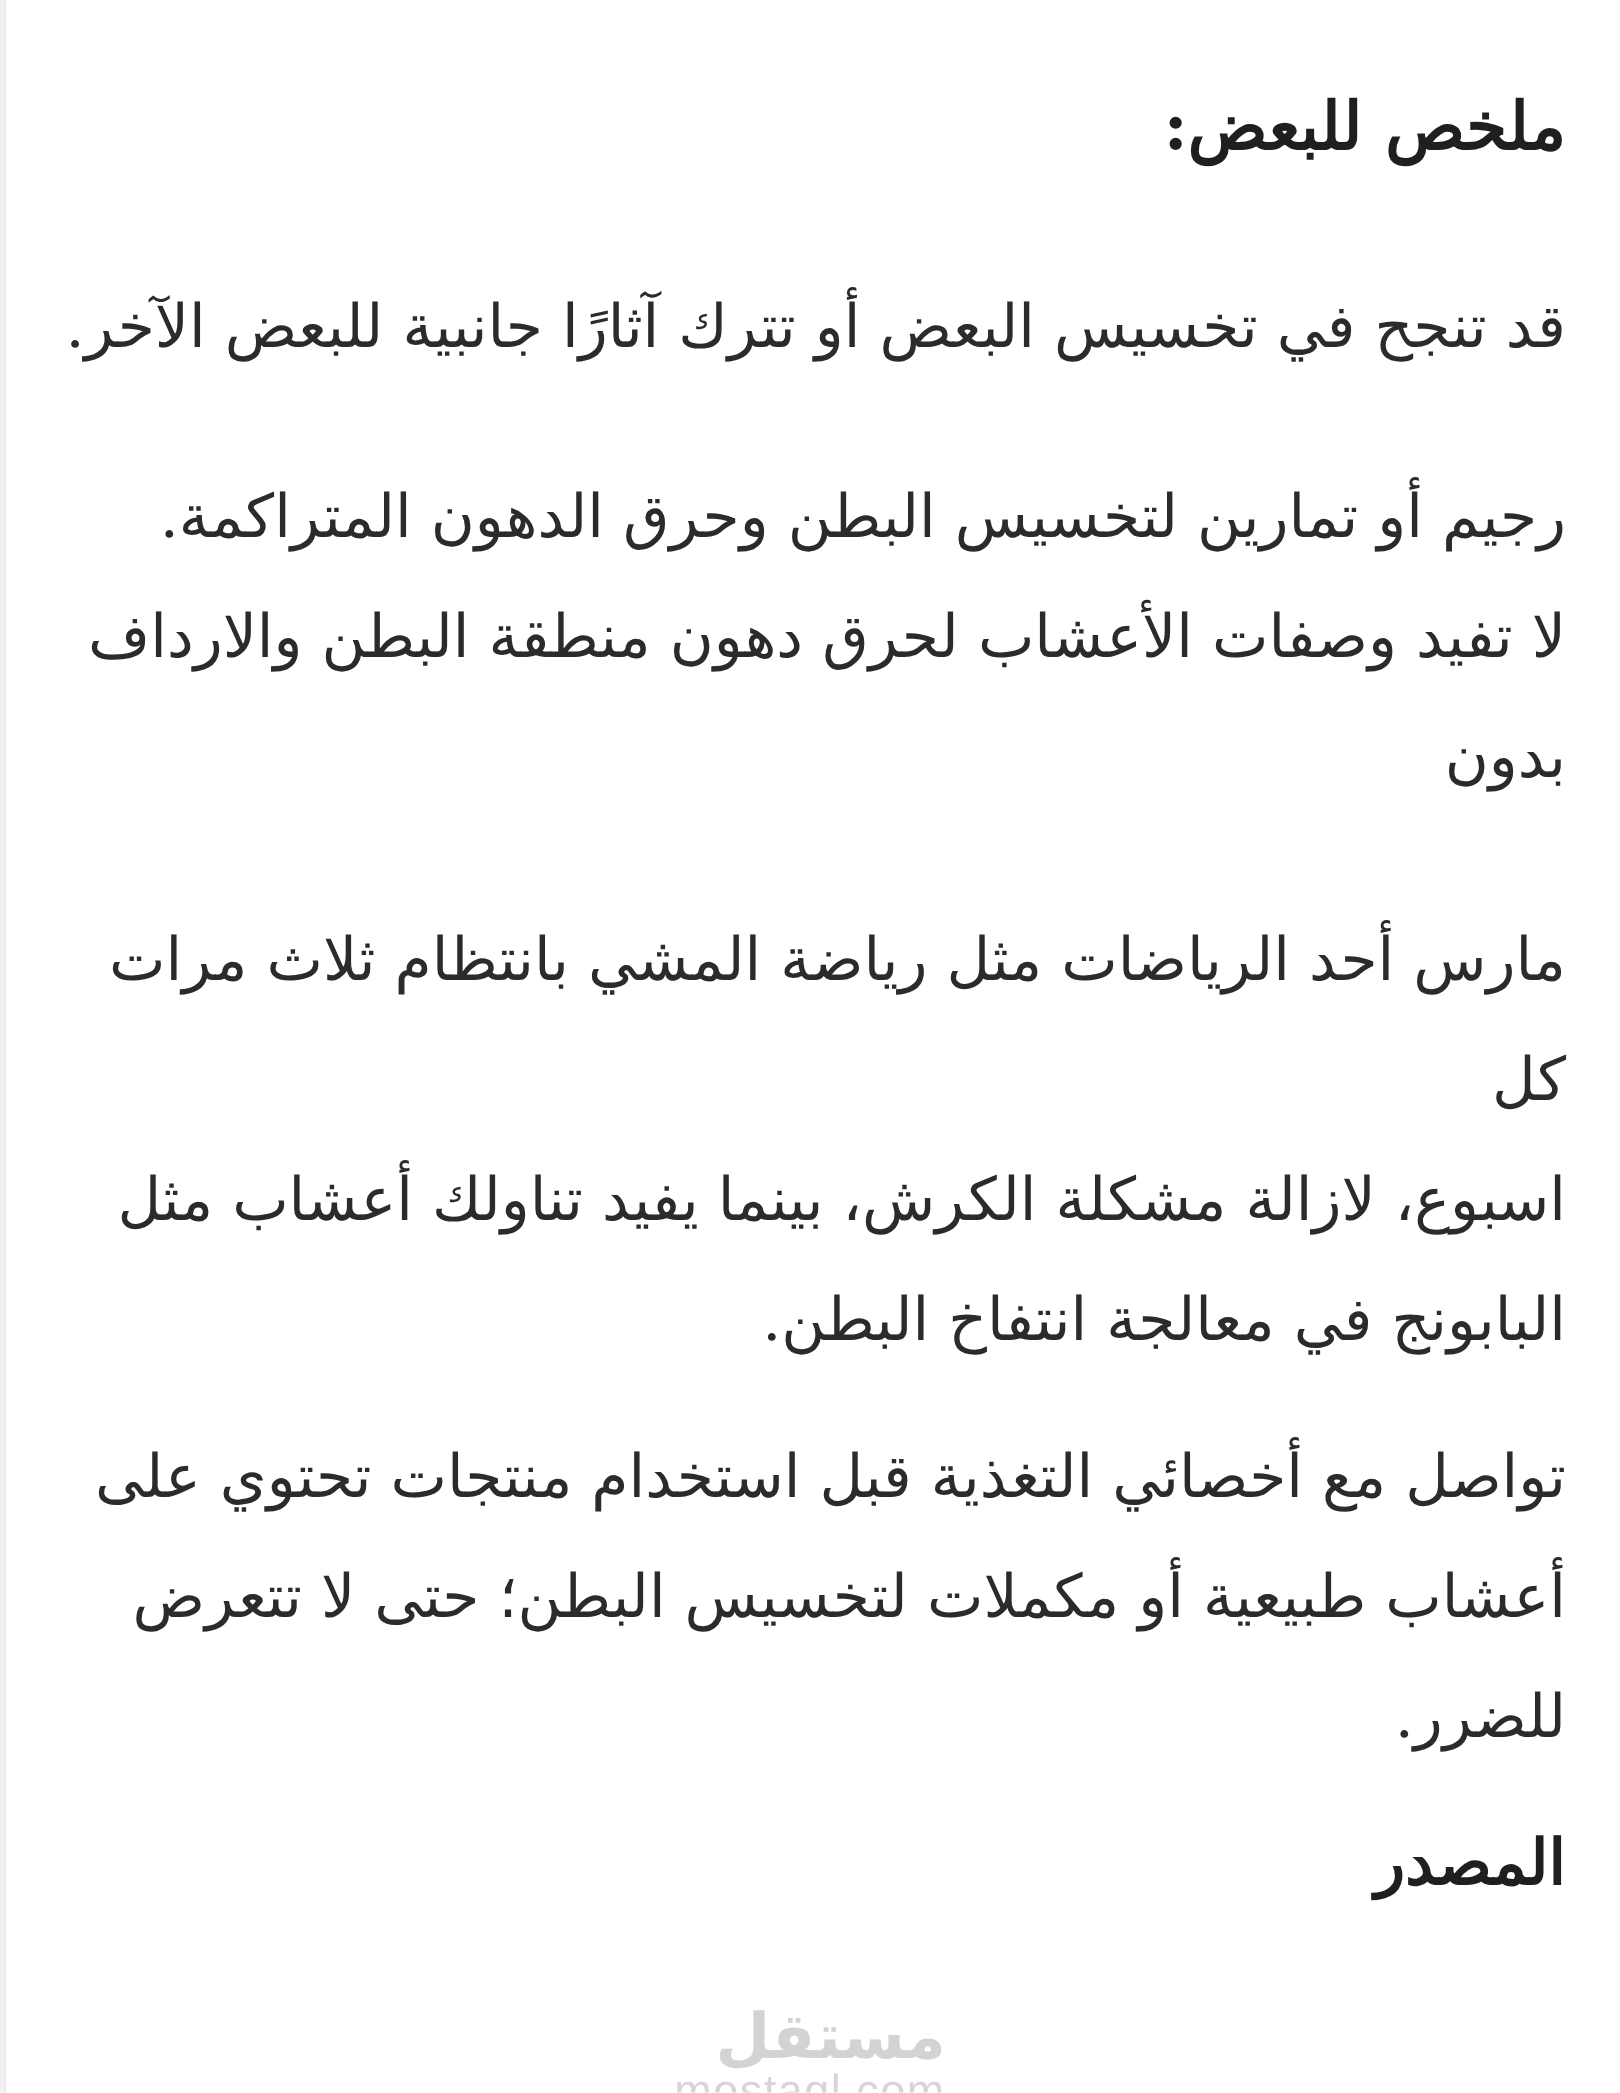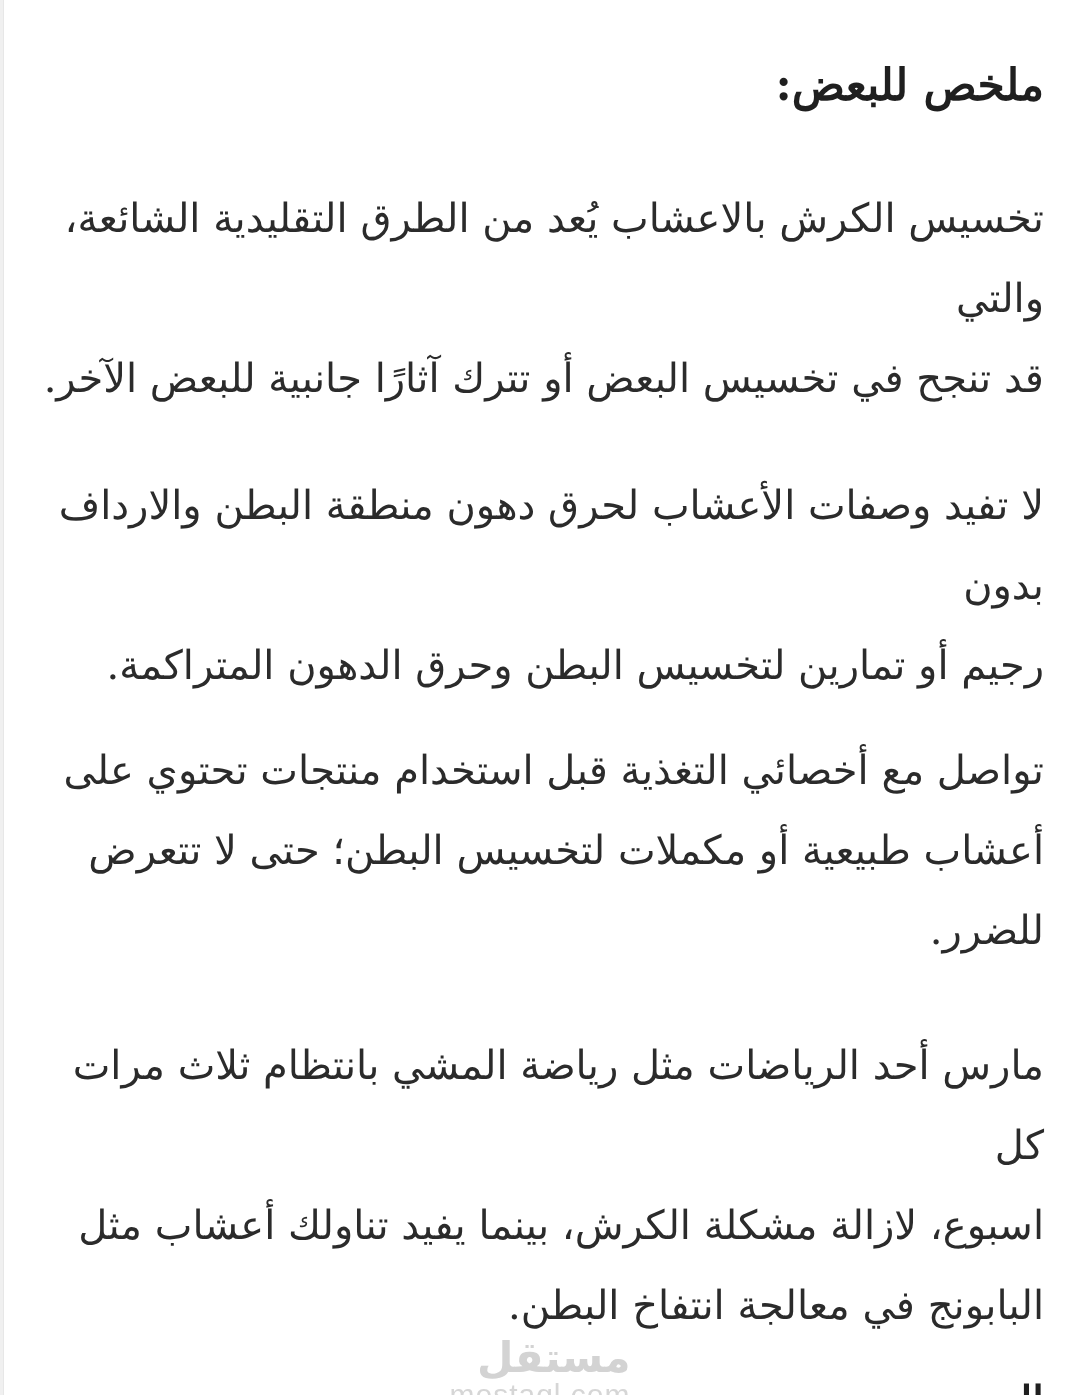--- a/index.html
+++ b/index.html
@@ -80,36 +80,35 @@
 <div class="watermark">
   <div class="wm-logo">مستقل</div>
   <div class="wm-domain">mostaql.com</div>
 </div>
 
 <div class="content">
 
   <h1 class="summary-heading">ملخص للبعض:</h1>
 
   <p class="para para-1">
-    <span class="line">تخسيس الكرش بالاعشاب يُعد من الطرق التقليدية الشائعة، والتي</span>
     <span class="line">قد تنجح في تخسيس البعض أو تترك آثارًا جانبية للبعض الآخر.</span>
   </p>
 
   <p class="para para-2">
+    <span class="line">رجيم أو تمارين لتخسيس البطن وحرق الدهون المتراكمة.</span>
     <span class="line">لا تفيد وصفات الأعشاب لحرق دهون منطقة البطن والارداف بدون</span>
-    <span class="line">رجيم أو تمارين لتخسيس البطن وحرق الدهون المتراكمة.</span>
+  </p>
+
+  <p class="para para-3">
+    <span class="line">مارس أحد الرياضات مثل رياضة المشي بانتظام ثلاث مرات كل</span>
+    <span class="line">اسبوع، لازالة مشكلة الكرش، بينما يفيد تناولك أعشاب مثل</span>
+    <span class="line">البابونج في معالجة انتفاخ البطن.</span>
   </p>
 
   <p class="para para-4">
     <span class="line">تواصل مع أخصائي التغذية قبل استخدام منتجات تحتوي على</span>
     <span class="line">أعشاب طبيعية أو مكملات لتخسيس البطن؛ حتى لا تتعرض</span>
     <span class="line">للضرر.</span>
   </p>
 
-  <p class="para para-3">
-    <span class="line">مارس أحد الرياضات مثل رياضة المشي بانتظام ثلاث مرات كل</span>
-    <span class="line">اسبوع، لازالة مشكلة الكرش، بينما يفيد تناولك أعشاب مثل</span>
-    <span class="line">البابونج في معالجة انتفاخ البطن.</span>
-  </p>
-
   <div class="source-heading">المصدر</div>
 
 </div>
 
 </body></html>

